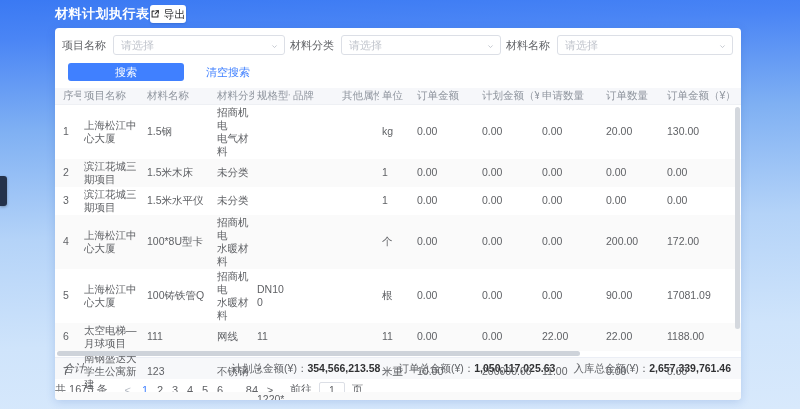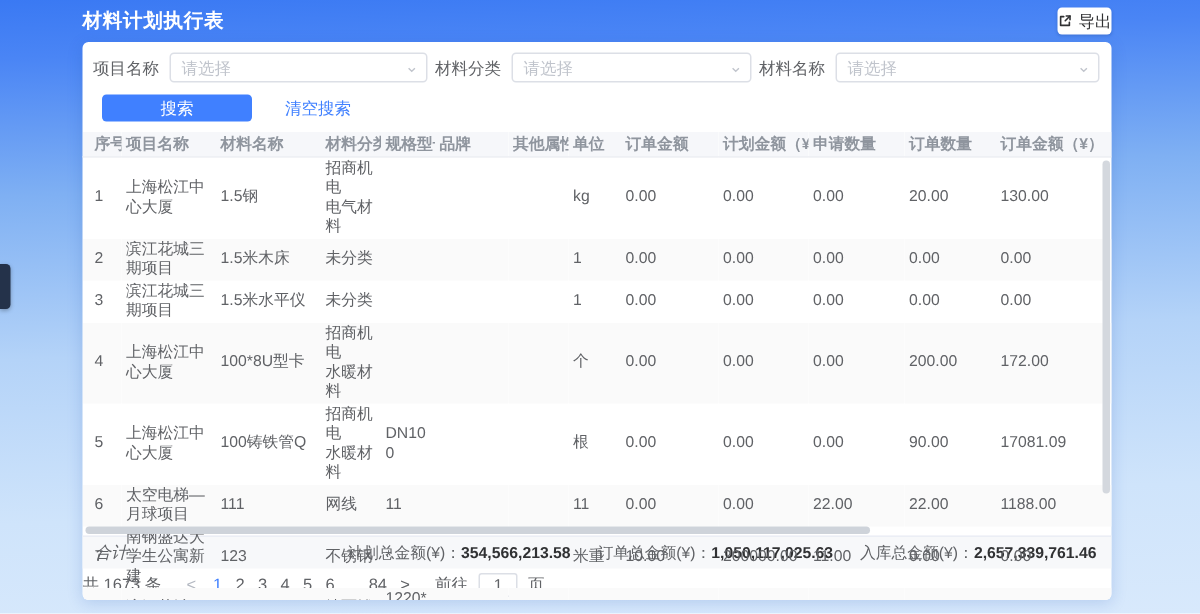--- a/index.html
+++ b/index.html
@@ -3,40 +3,40 @@
 <meta charset="utf-8">
 <style>
   * { margin:0; padding:0; box-sizing:border-box; }
   html,body { width:800px; height:409px; overflow:hidden; }
   body {
     font-family:"Liberation Sans","DejaVu Sans",sans-serif;
     background:linear-gradient(178deg,#3a79f3 0%,#4a85f5 9%,#7fb0f3 30%,#b4d3f8 55%,#cfe4fb 80%,#d8e9fc 100%);
     position:relative;
   }
   .left-tab { position:absolute; left:0; top:176px; width:7px; height:30px; background:#24324a; border-radius:0 3px 3px 0; box-shadow:0 1px 3px rgba(0,0,0,.3); cursor:pointer; }
-  .topbar { position:absolute; left:55px; top:0; width:686px; height:28px; display:flex; align-items:center; justify-content:space-between; }
+  .topbar { position:absolute; left:55px; top:0; width:686px; height:28px; display:flex; align-items:center; justify-content:flex-start; }
   .title { color:#fff; font-size:13px; font-weight:bold; letter-spacing:.5px; }
   .export-btn { display:flex; align-items:center; gap:4px; background:#fff; border:none; border-radius:3px; height:18px; padding:0 0; font-size:11px; color:#303133; cursor:pointer; font-family:inherit; box-shadow:0 1px 2px rgba(20,60,140,.25); }
   .card { position:absolute; left:55px; top:28px; width:686px; height:372px; background:#fff; border-radius:4px; box-shadow:0 2px 10px rgba(30,80,180,.18); overflow:hidden; }
 
   
   .filters { display:flex; align-items:center; justify-content:space-between; padding:7px 8px 0 7px; }
   .f-field { display:flex; align-items:center; }
   .f-field label { font-size:11px; color:#606266; margin-right:7px; white-space:nowrap; }
   .f-select { position:relative; height:20px; border:1px solid #dcdfe6; border-radius:3px; display:flex; align-items:center; padding:0 18px 0 7px; cursor:pointer; background:#fff; }
   .f-select .ph { font-size:11px; color:#c0c4cc; }
   .f-select .chev { position:absolute; right:6px; top:7px; width:7px; height:7px; }
   .actions { display:flex; align-items:center; padding:8px 0 7px 13px; }
-  .search-btn { width:100px; height:18px; background:#4080ff; color:#fff; border:none; border-radius:3px; font-size:11px; cursor:pointer; font-family:inherit; }
+  .search-btn { width:116px; height:18px; background:#4080ff; color:#fff; border:none; border-radius:3px; font-size:11px; cursor:pointer; font-family:inherit; }
   .clear-link { margin-left:22px; font-size:11px; color:#4080ff; cursor:pointer; text-decoration:none; }
 
   
   .table-wrap { position:relative; height:269px; }
   table { border-collapse:collapse; table-layout:fixed; width:686px; }
-  th { height:16px; background:#f6f7fa; color:#8f959e; font-size:10.5px; font-weight:bold; text-align:left; padding:0 3px; white-space:nowrap; overflow:hidden; border-bottom:1px solid #eef0f4; }
+  th { height:16px; background:#f6f7fa; color:#8f959e; font-size:10.5px; font-weight:normal; text-align:left; padding:0 3px; white-space:nowrap; overflow:hidden; border-bottom:1px solid #eef0f4; }
   th:first-child, td:first-child { padding-left:8px; }
   td { height:28px; font-size:10.5px; color:#606266; padding:1px 3px; vertical-align:middle; line-height:13px; white-space:pre-line; word-break:break-all; overflow:hidden; }
   tbody tr:nth-child(even) { background:#fafafa; }
   .vscroll { position:absolute; right:1px; top:17px; width:5px; height:248px; }
   .vthumb { position:absolute; top:2px; width:5px; height:222px; background:#d4d8de; border-radius:3px; }
   .hscroll { position:absolute; left:0; bottom:1px; height:5px; width:686px; }
   .hthumb { position:absolute; left:2px; width:523px; height:5px; background:#ced3da; border-radius:3px; }
 
   
   .summary { display:flex; align-items:center; height:22px; background:#f7f8fa; border-top:1px solid #ebeef5; padding:0 10px 0 8px; }

